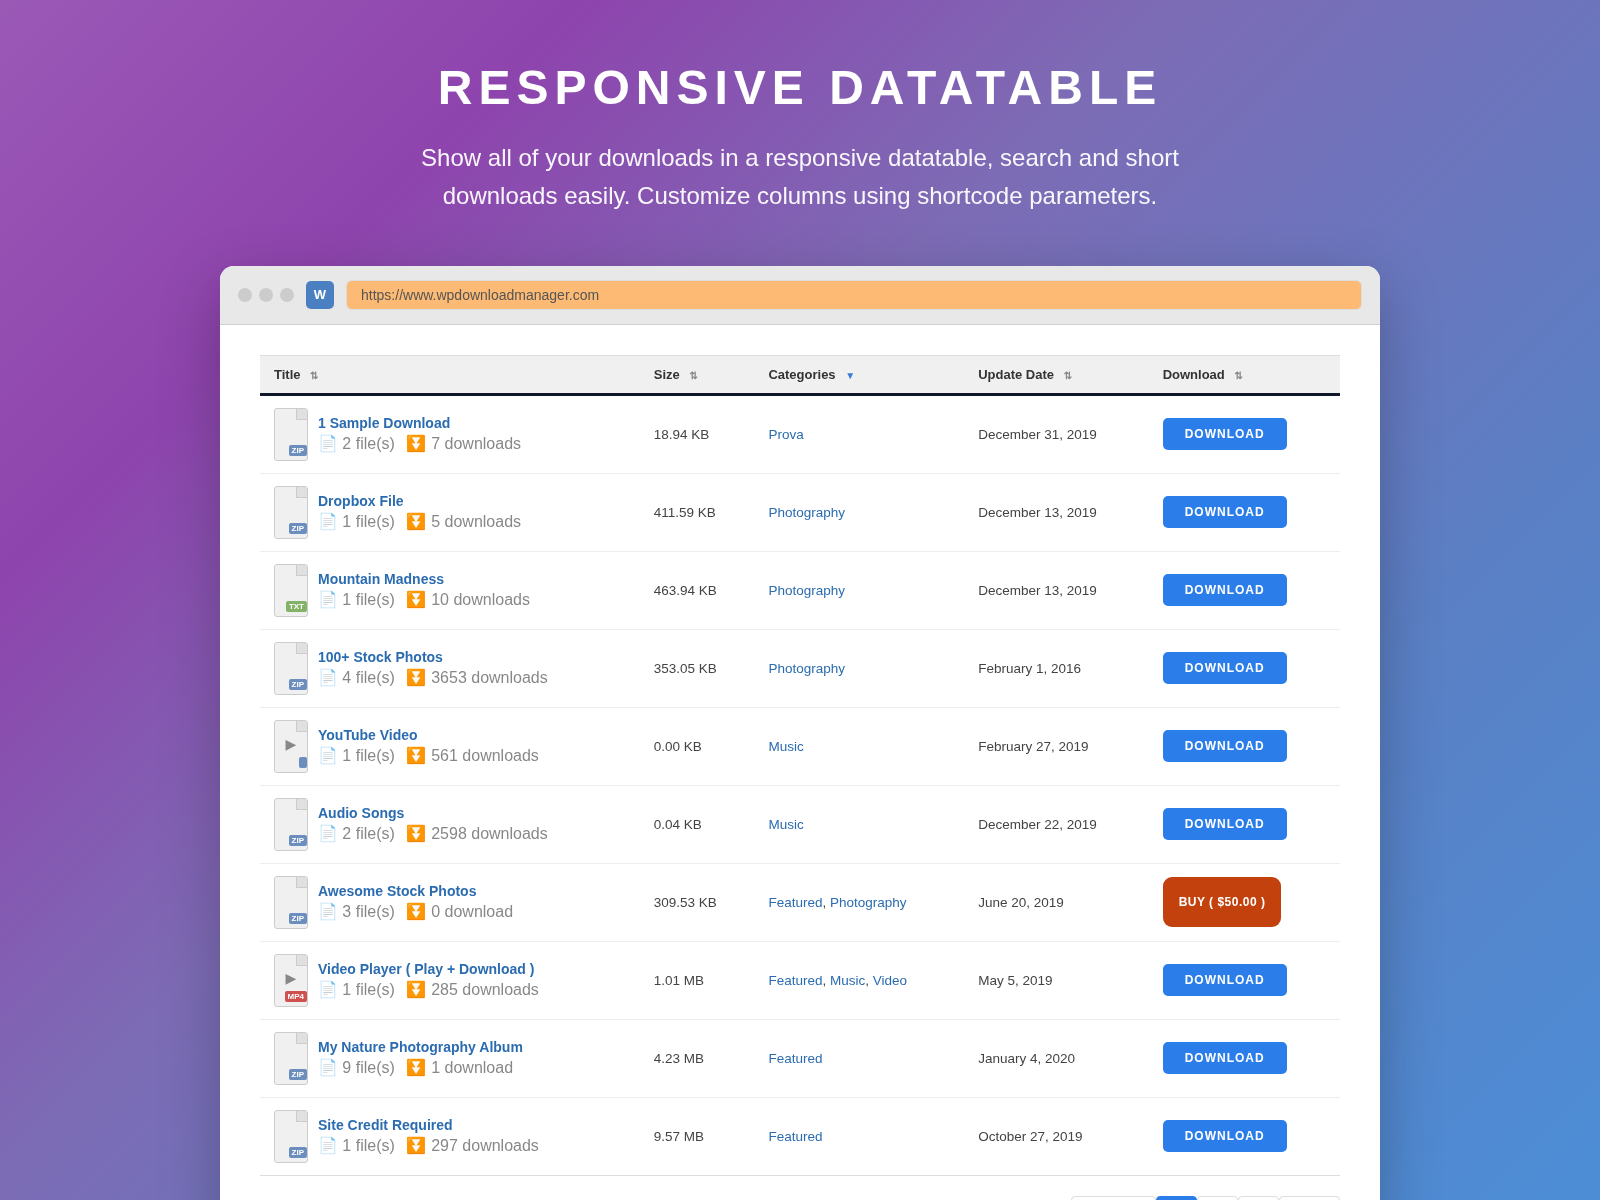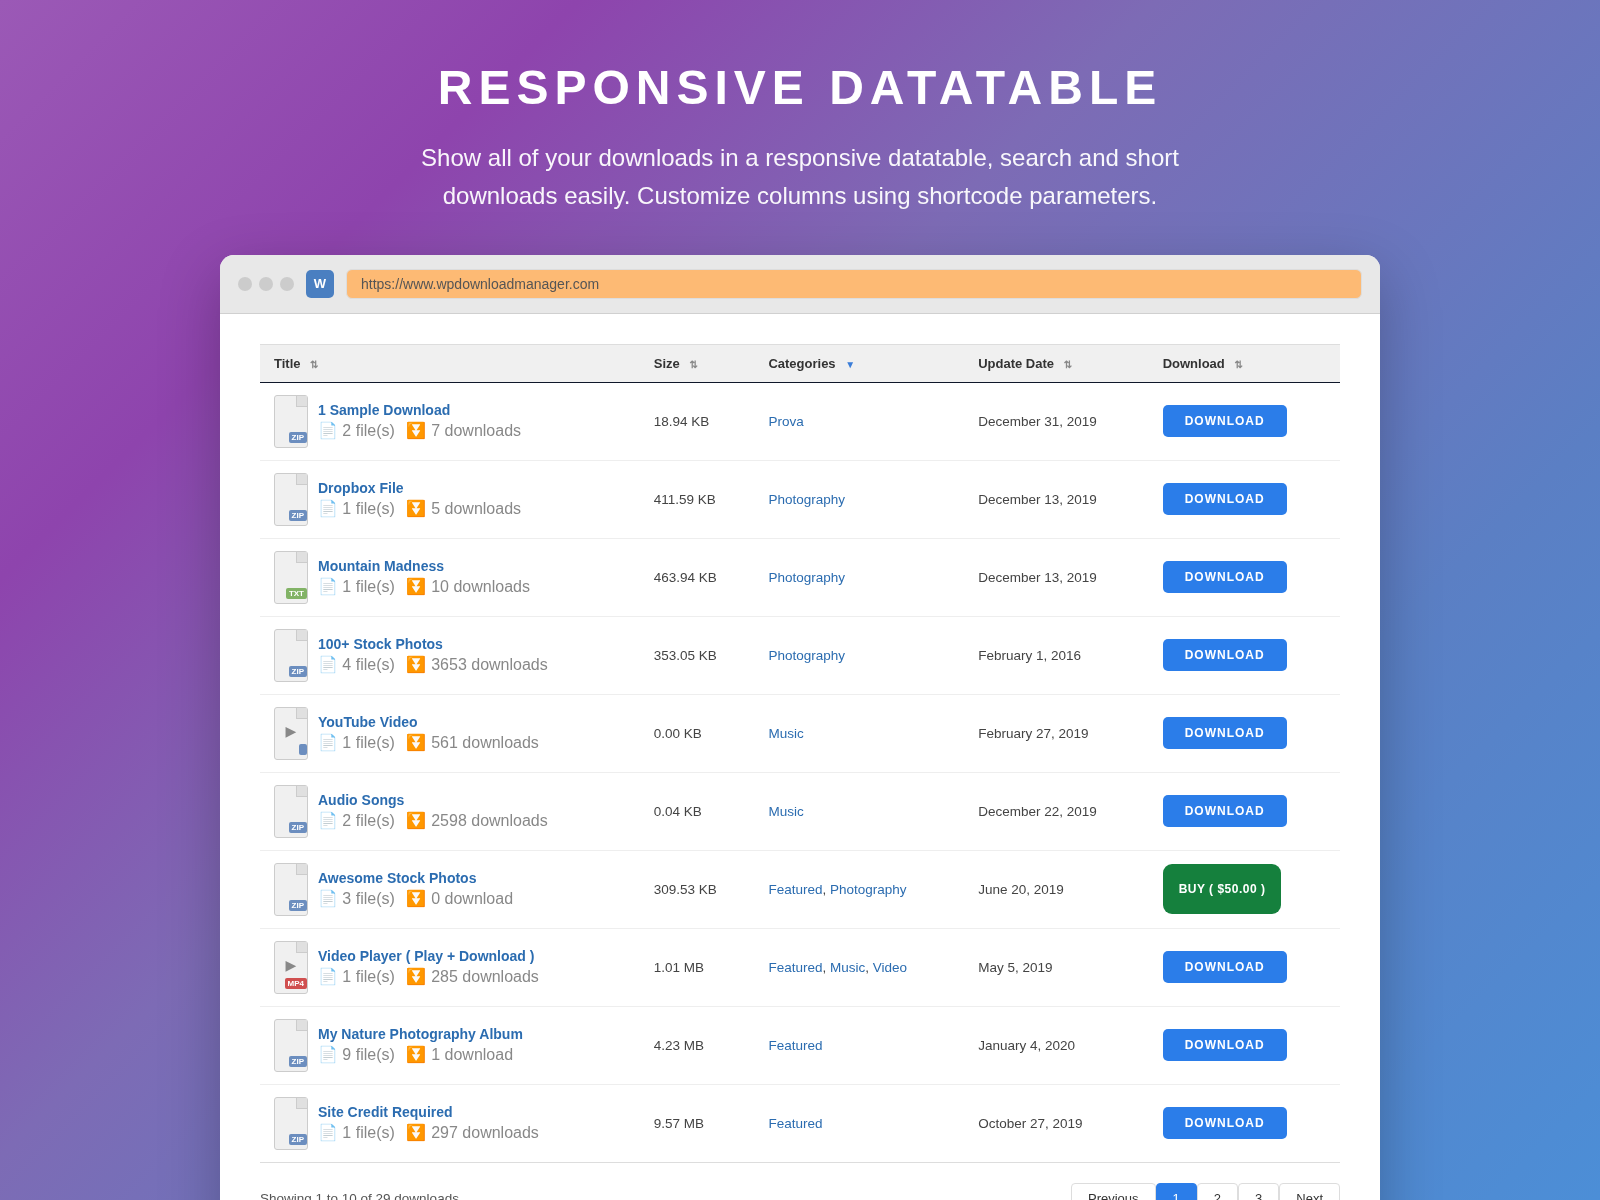--- a/index.html
+++ b/index.html
@@ -21,21 +21,21 @@
       text-transform: uppercase;
       text-align: center;
       margin-bottom: 24px;
     }
     .hero-desc {
       color: rgba(255,255,255,0.95);
       font-size: 24px;
       text-align: center;
       line-height: 1.6;
       max-width: 780px;
-      margin-bottom: 39px;
+      margin-bottom: 50px;
     }
     .browser-window {
       width: 1160px;
       background: #f5f5f5;
       border-radius: 14px;
       box-shadow: 0 20px 60px rgba(0,0,0,0.25);
       overflow: hidden;
     }
     .browser-bar {
       background: #e8e8e8;
@@ -115,21 +115,21 @@
       width: 180px;
     }
     .data-table {
       width: 100%;
       border-collapse: collapse;
       font-size: 13.5px;
     }
     .data-table thead tr {
       background: #f0f0f0;
       border-top: 1px solid #ddd;
-      border-bottom: 1px solid #0f172a;
+      border-bottom: 3px solid #0f172a;
     }
     .data-table th {
       padding: 11px 14px;
       text-align: left;
       font-weight: 700;
       font-size: 13px;
       color: #333;
       position: relative;
     }
     .data-table th .sort-arrows {
@@ -232,21 +232,21 @@
       border: none;
       border-radius: 5px;
       padding: 9px 22px;
       font-size: 12px;
       font-weight: 700;
       letter-spacing: 1px;
       cursor: pointer;
       text-transform: uppercase;
     }
     .btn-buy {
-      background: #15803d;
+      background: #c2410c;
       color: white;
       border: none;
       border-radius: 9px;
       padding: 18px 16px;
       font-size: 12px;
       font-weight: 700;
       letter-spacing: 0.5px;
       cursor: pointer;
     }
     .table-footer {

